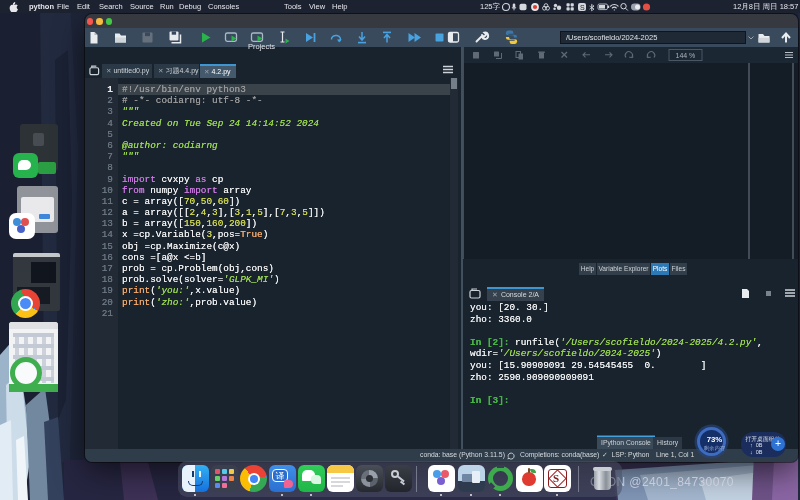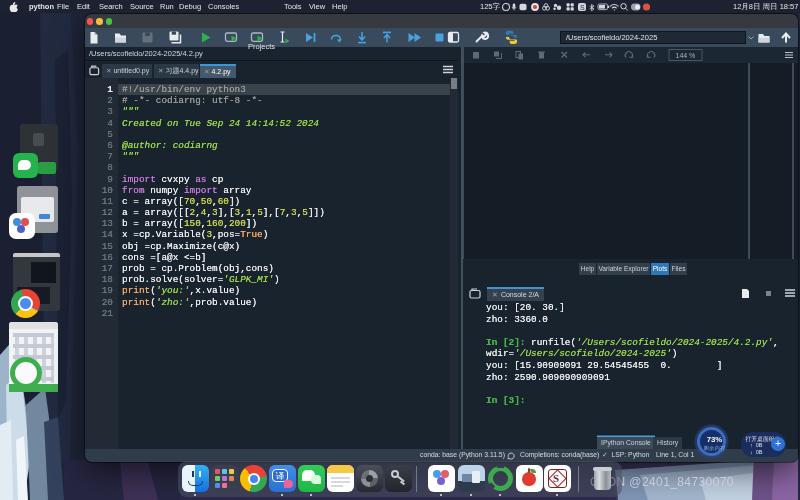--- a/index.html
+++ b/index.html
@@ -42,21 +42,21 @@
   #plotarea { left:378px; top:49px; width:335px; height:196px; background:#141c25; border-left:1px solid #404c59; }
   #panetabs { left:378px; top:245px; width:335px; height:21px; background:#19232d; }
   .ptab { position:absolute; top:4px; height:12px; background:#323e4a; color:#ccd1d5; font-size:6.6px;
           line-height:12px; text-align:center; white-space:nowrap; }
   .ptab.sel { background:#2d79b5; color:#fff; }
   #consplit { left:378px; top:266px; width:335px; height:4px; background:#19232d; }
   #contabbar { left:378px; top:270px; width:335px; height:17px; background:#19232d; }
   #contab { position:absolute; left:24px; top:3px; height:14px; background:#35424e; border-top:2px solid #3d96d2;
             color:#d6dade; font-size:7px; line-height:11px; padding:0 5px; white-space:nowrap; }
   #console { left:378px; top:287px; width:335px; height:148px; background:#19232d; overflow:hidden; }
-  #conpre { text-shadow:0 0 .45px currentColor; position:absolute; left:23px; top:1px; font-family:"Liberation Mono",monospace;
+  #conpre { text-shadow:0 0 .45px currentColor; position:absolute; left:7px; top:1px; font-family:"Liberation Mono",monospace;
             font-size:9.4px; line-height:11.6px; color:#eef0f1; white-space:pre; }
   .gp { color:#47b347; font-weight:bold; }
   #contabs2 { left:378px; top:421px; width:335px; height:14px; background:#19232d; }
   .ctab2 { position:absolute; top:2px; height:12px; font-size:6.8px; line-height:12px; padding:0 4px; color:#ccd1d5; white-space:nowrap; }
   #statusbar { left:0; top:435px; width:713px; height:13px; background:#2f3d4b; color:#d6dade; font-size:6.8px; }
   #statusbar span { position:absolute; top:2px; white-space:nowrap; }
   #dock { left:178px; top:461px; width:444px; height:36px; background:rgba(75,80,100,.55);
           border-radius:9px; z-index:40; }
   .dicon { position:absolute; top:465px; width:27px; height:27px; border-radius:6px; z-index:41; }
   .ddot { position:absolute; top:494px; width:2px; height:2px; border-radius:50%; background:#e8e8ee; z-index:41; }
@@ -224,21 +224,20 @@
 
       <path d="M663.5,8.5 L666,11 L668.5,8.5" stroke="#9aa4ad" stroke-width="1" fill="none"></path>
 
       <path d="M673.5,6 L678,6 L679.5,8 L684.5,8 L684.5,14.5 L673.5,14.5 Z" fill="#e9ecef"></path>
         <path d="M673.5,9.8 L684.5,9.8 L684.5,14.5 L673.5,14.5 Z" fill="#cfd5da"></path>
 
       <path d="M701,14.5 L701,6.5 M697,10 L701,5.5 L705,10" stroke="#e9ecef" stroke-width="2" fill="none"></path>
     </svg>
     <div id="pathbox">/Users/scofieldo/2024-2025</div>
   </div>
-  <div id="crumb" class="abs">/Users/scofieldo/2024-2025/4.2.py</div>
   <div id="tabbar" class="abs">
     <svg class="abs" style="left:4px;top:3.5px" width="11" height="11" viewBox="0 0 12 12">
         <rect x="1" y="3" width="9.5" height="7.5" rx="1.5" fill="none" stroke="#cdd3d8" stroke-width="1.3"></rect>
         <path d="M3,3 L3,1.2 L8,1.2" stroke="#cdd3d8" stroke-width="1.3" fill="none"></path>
       </svg>
     <div class="etab" style="left:17px;width:50px;"><span class="x">✕</span>untitled0.py</div>
     <div class="etab" style="left:69px;width:45px;"><span class="x">✕</span>习题4.4.py</div>
     <div class="etab active" style="left:115px;width:36px;"><span class="x">✕</span>4.2.py</div>
     <svg class="abs" style="left:358px;top:4px" width="10" height="9" viewBox="0 0 10 9">
         <path d="M0,1.5 H10 M0,4.5 H10 M0,7.5 H10" stroke="#cdd3d8" stroke-width="1.3"></path>

